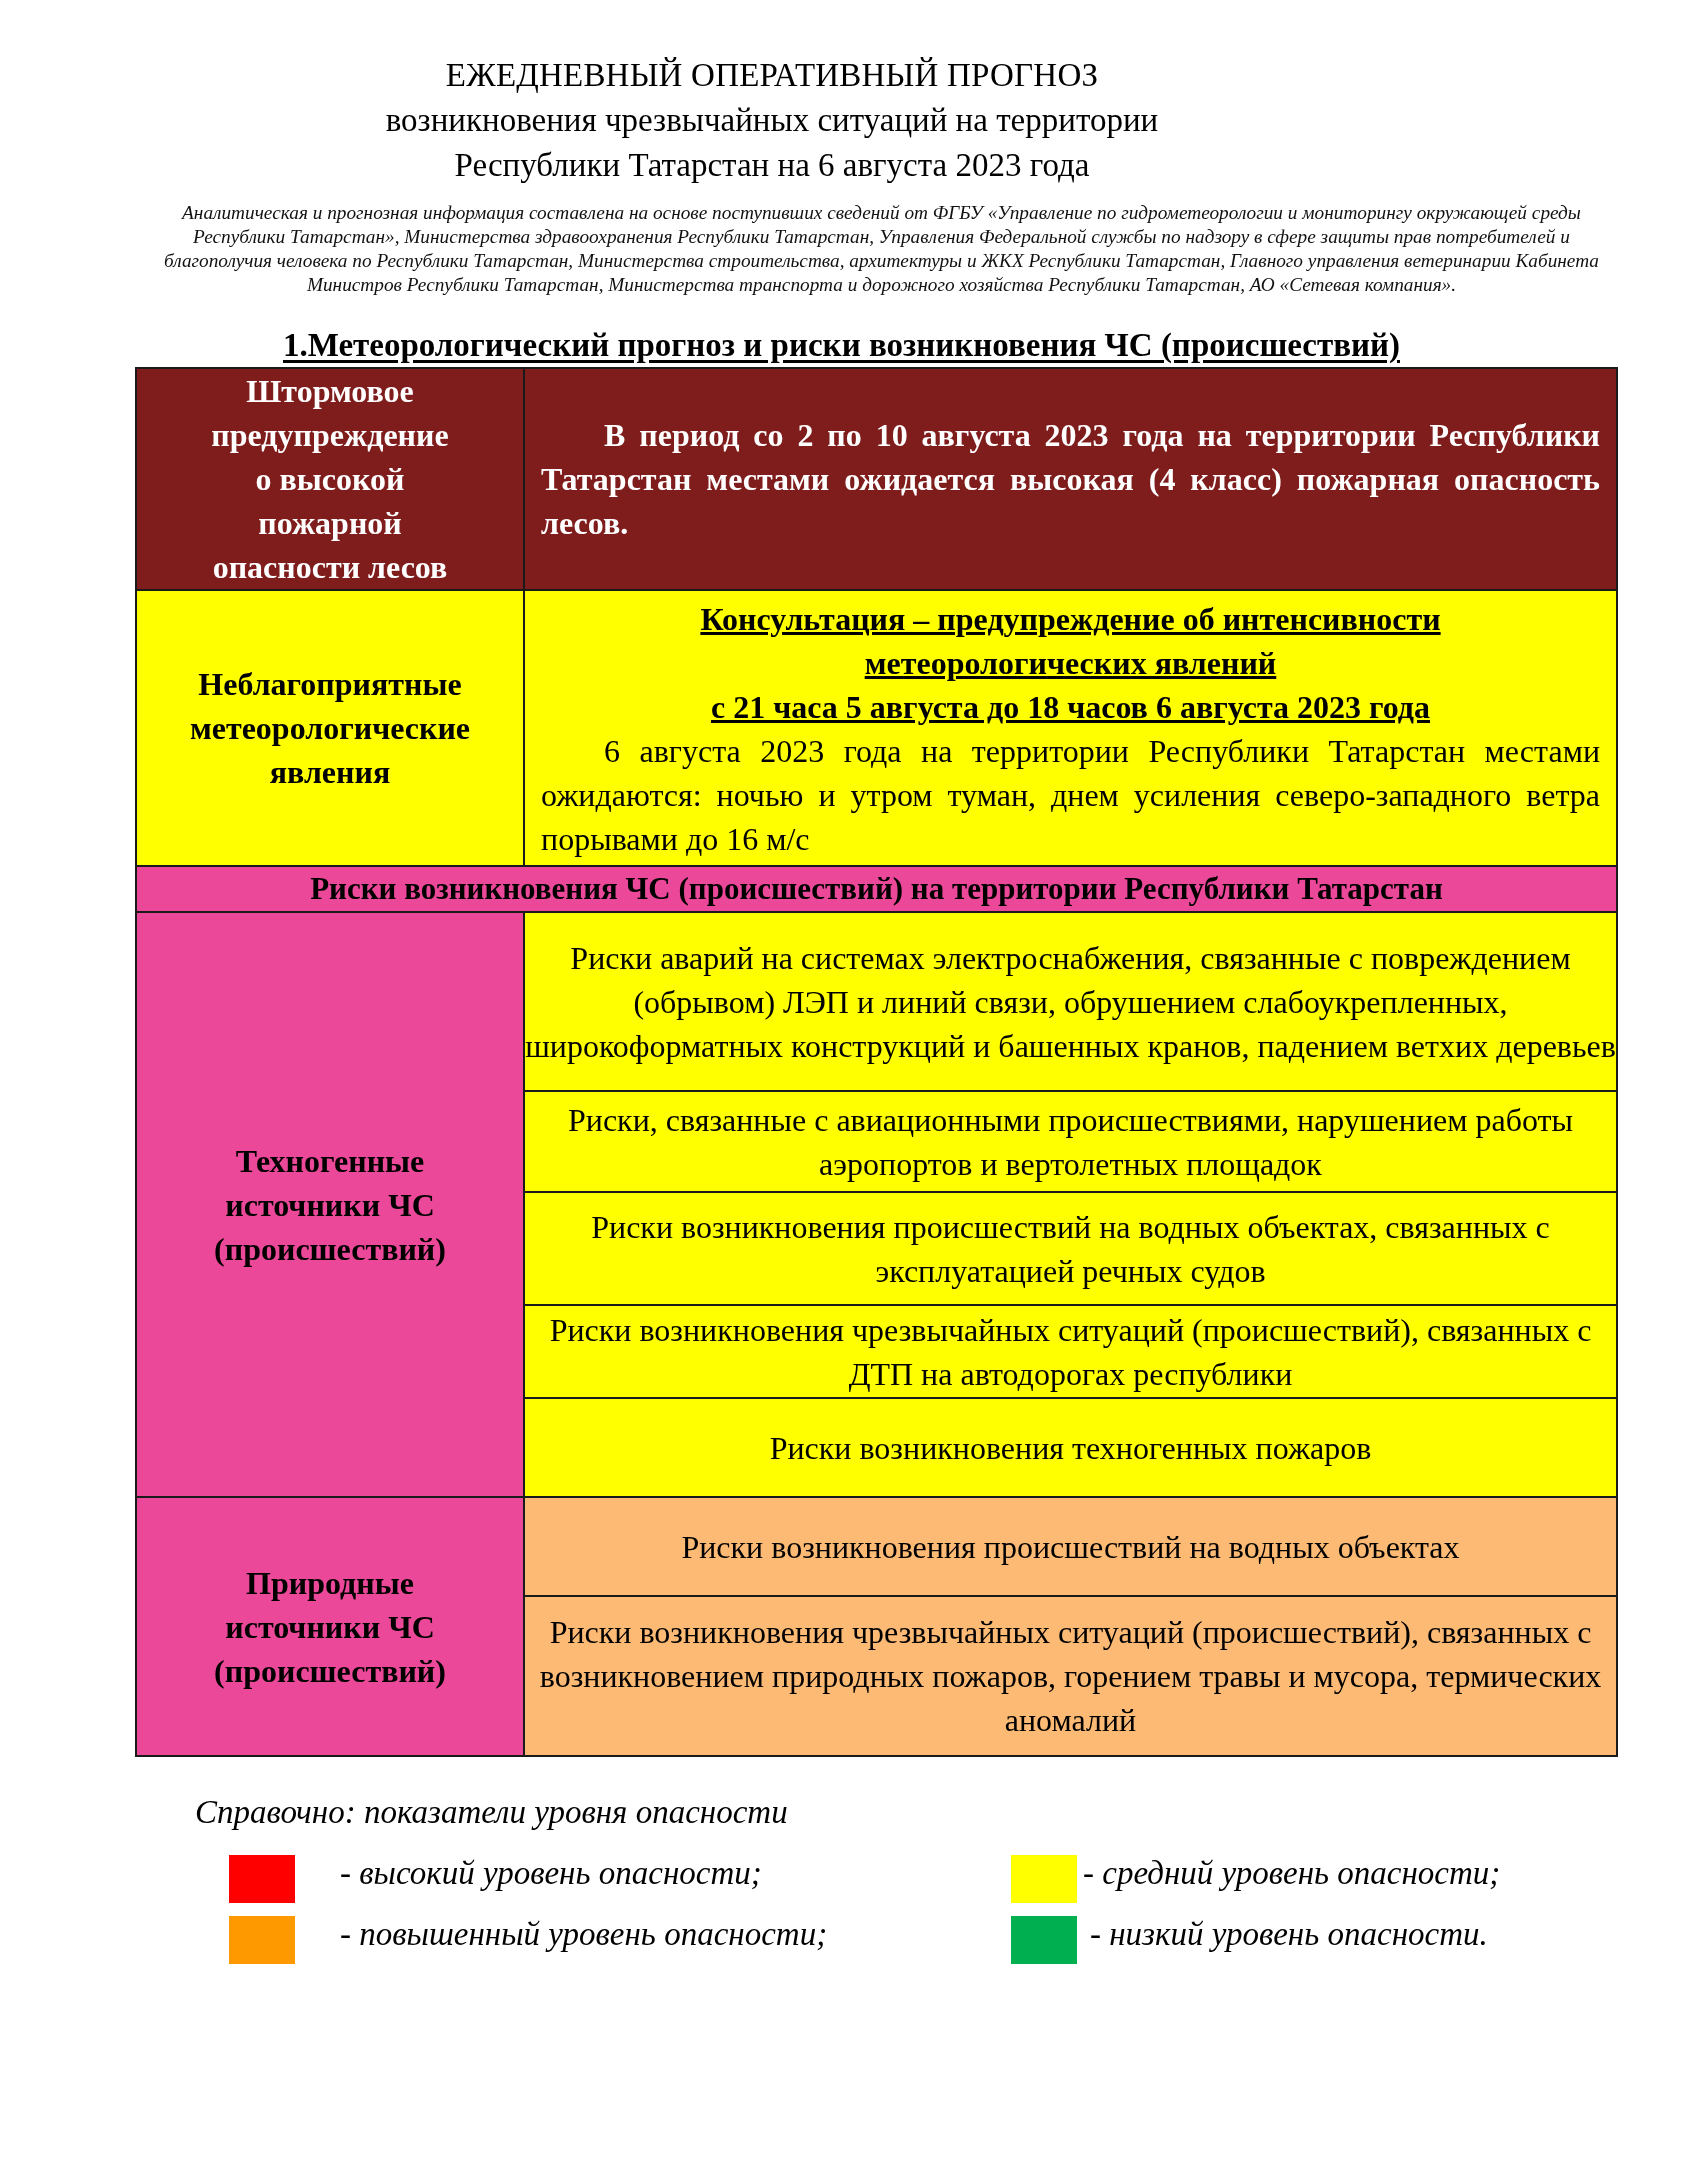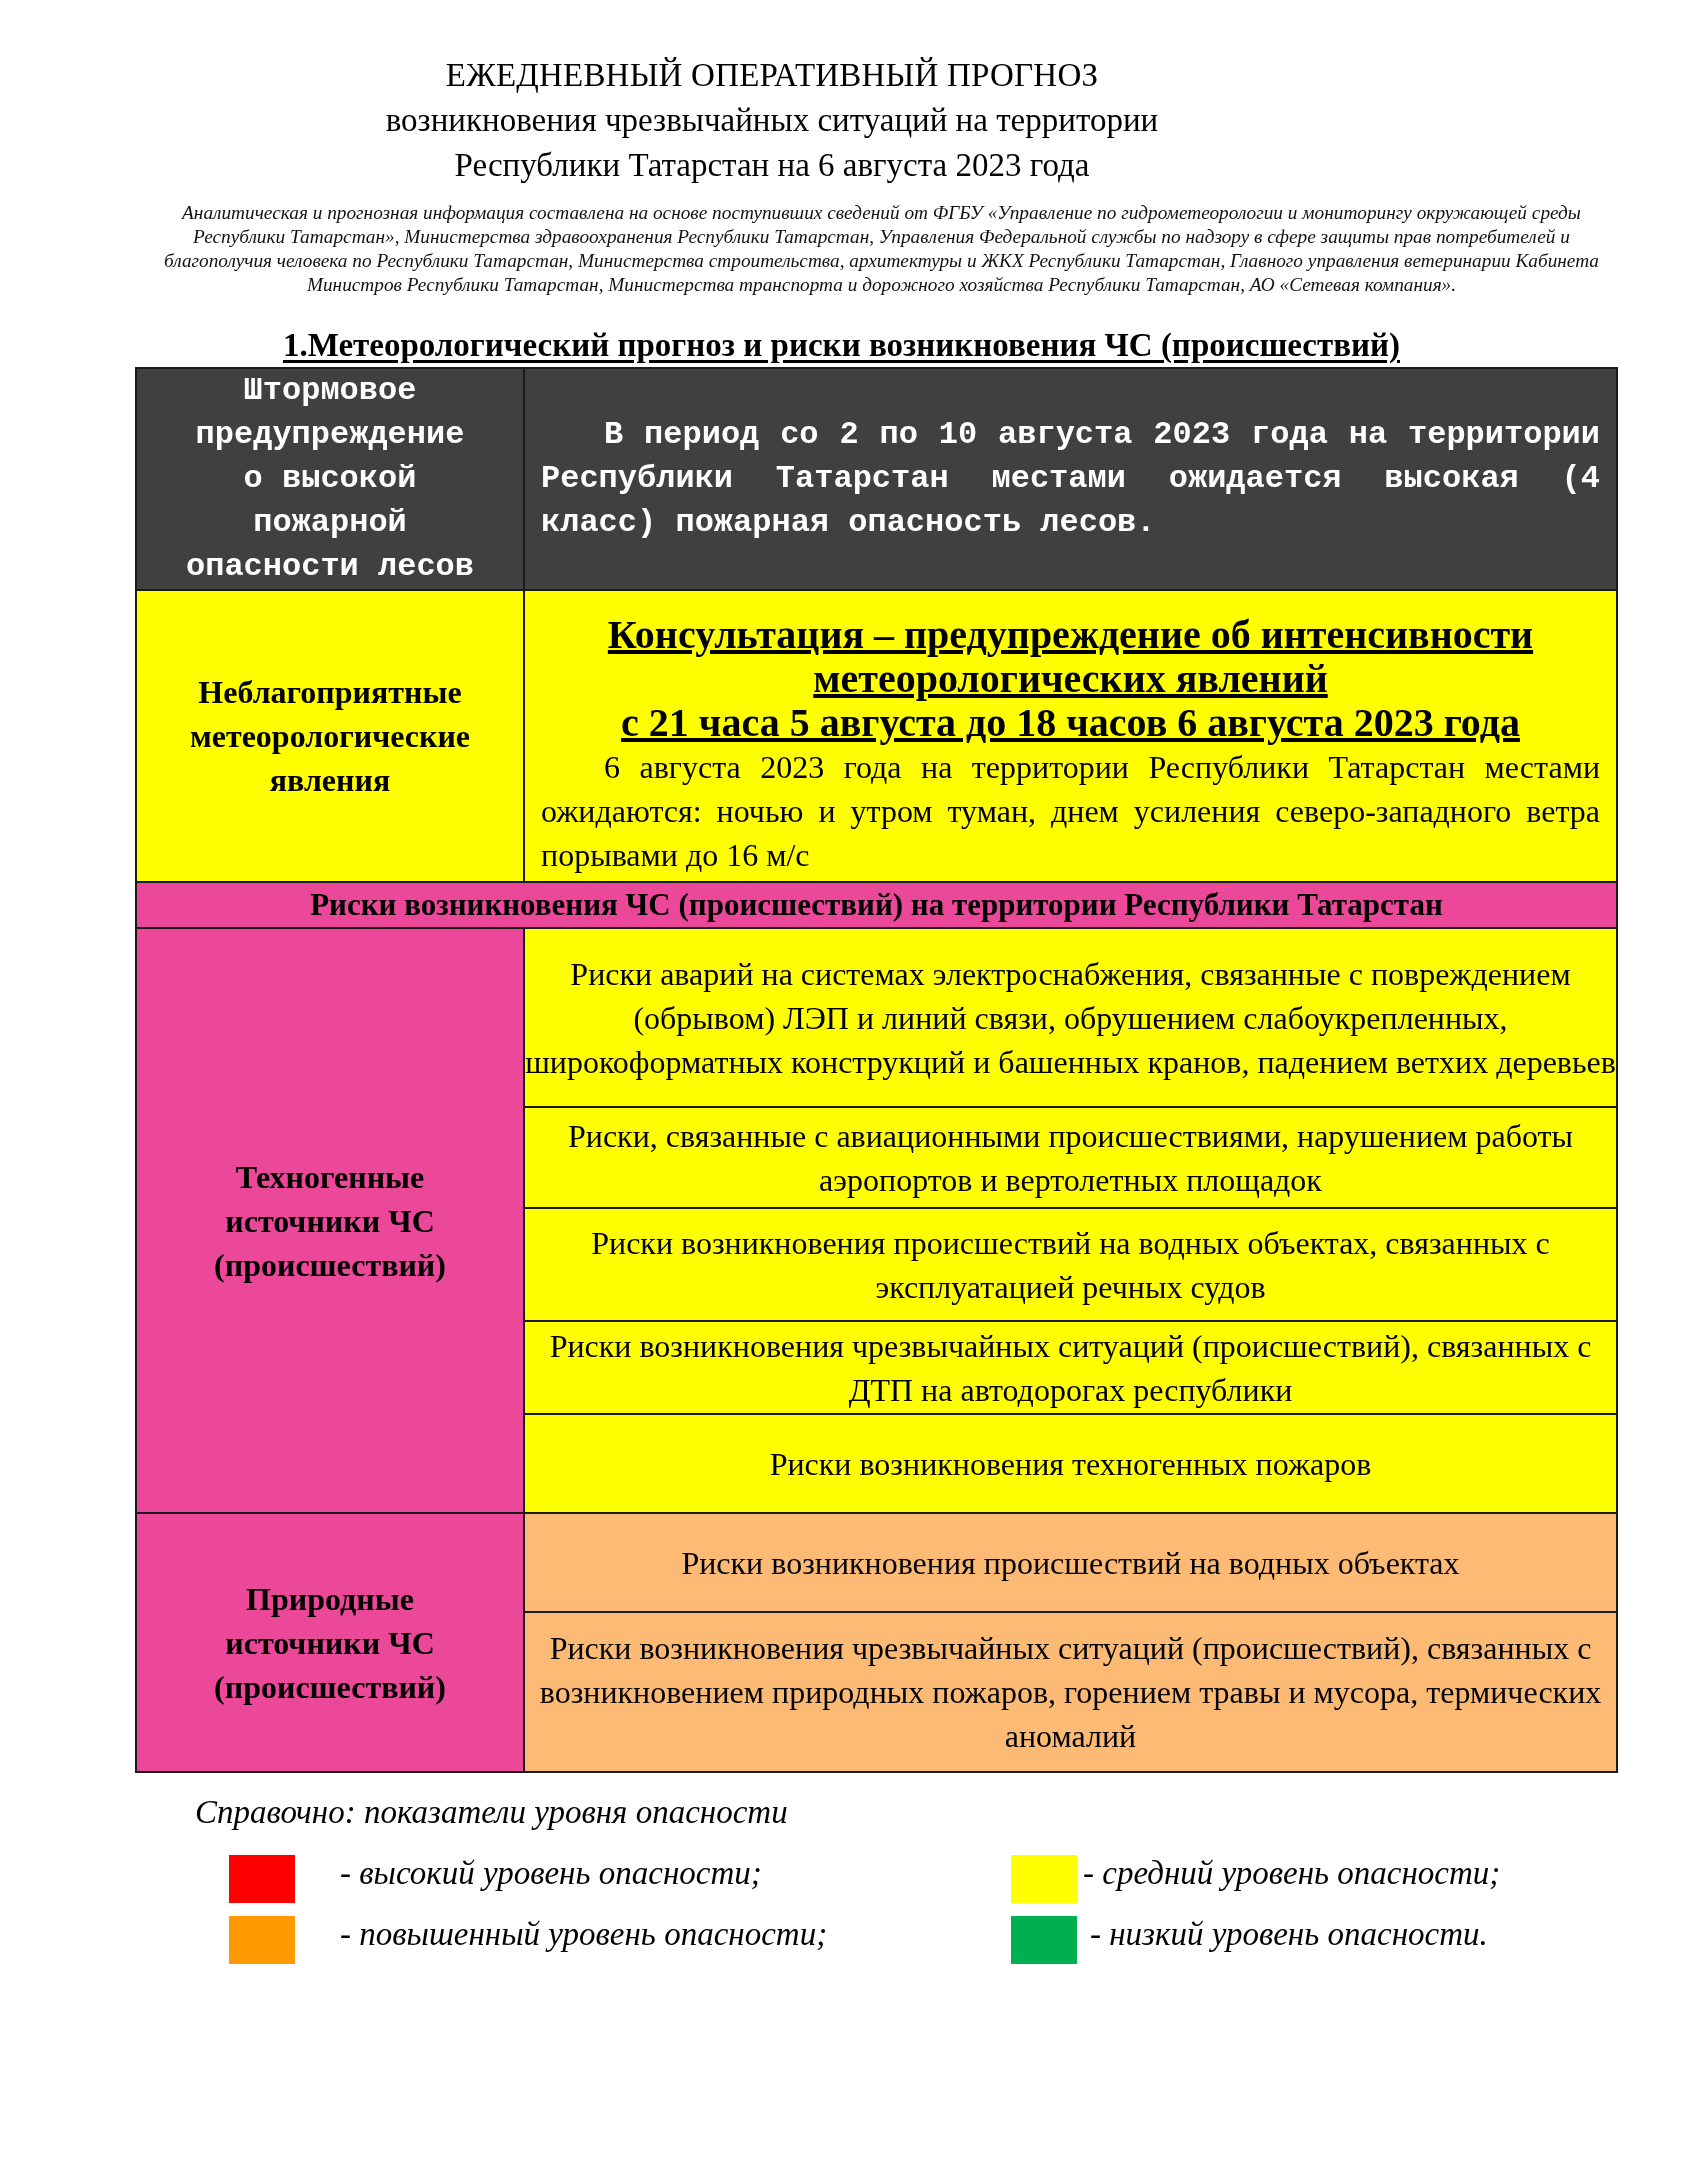--- a/index.html
+++ b/index.html
@@ -13,31 +13,31 @@
            font-style: italic; text-align: center; line-height: 24px; color: #111; }
   .section-title { position: absolute; top: 327px; left: 0; width: 1683px; text-align: center;
                    font-weight: bold; font-size: 33px; }
   .section-title span { text-decoration: underline; text-underline-offset: 4px; margin-top: 11px; }
 
   table.main { position: absolute; left: 135px; top: 367px; width: 1481px;
                border-collapse: collapse; table-layout: fixed; }
   table.main td { border: 2px solid #1a1a1a; padding: 0; vertical-align: middle; }
   col.c1 { width: 388px; }
   col.c2 { width: 1093px; }
-  .red { background: #404040; color: #ffffff; font-family: Liberation Mono, monospace; }
+  .red { background: #7f1d1d; color: #ffffff; }
   .yellow { background: #ffff00; }
   .orange { background: #fdba74; }
   .white { background: #ec4899; }
 
   .lbl { text-align: center; font-weight: bold; font-size: 32px; line-height: 44px; }
   .red-text { font-weight: bold; font-size: 32px; line-height: 44px; text-align: justify;
               padding: 0 16px 0 16px; }
   .red-text .ind { display: inline-block; width: 63px; }
-  .consult-title { text-align: center; font-weight: bold; font-size: 40px; line-height: 44px;
-                   text-decoration: underline; padding-top: 22px; }
+  .consult-title { text-align: center; font-weight: bold; font-size: 32px; line-height: 44px;
+                   text-decoration: underline; padding-top: 6px; }
   .consult-body { font-size: 32px; line-height: 44px; text-align: justify; padding: 0 16px 4px 16px; }
   .consult-body .ind { display: inline-block; width: 63px; }
   .risk-header { text-align: center; font-weight: bold; font-size: 31px; line-height: 42px; }
   .risk { text-align: center; font-size: 32px; line-height: 44px; padding: 0 14px; }
 
   .legend-title { position: absolute; left: 195px; top: 1794px; font-size: 33px; font-style: italic; }
   .sw { position: absolute; width: 66px; height: 48px; }
   .legend-text { position: absolute; font-size: 33px; font-style: italic; }
 </style>
 </head>

